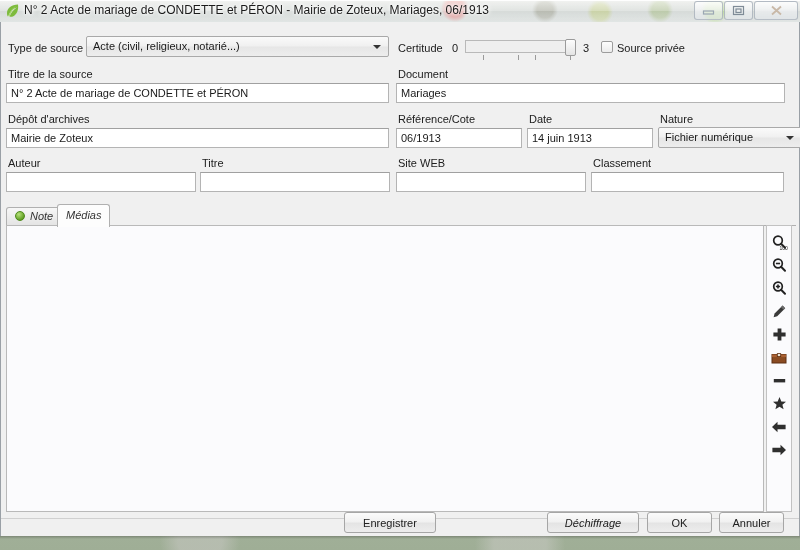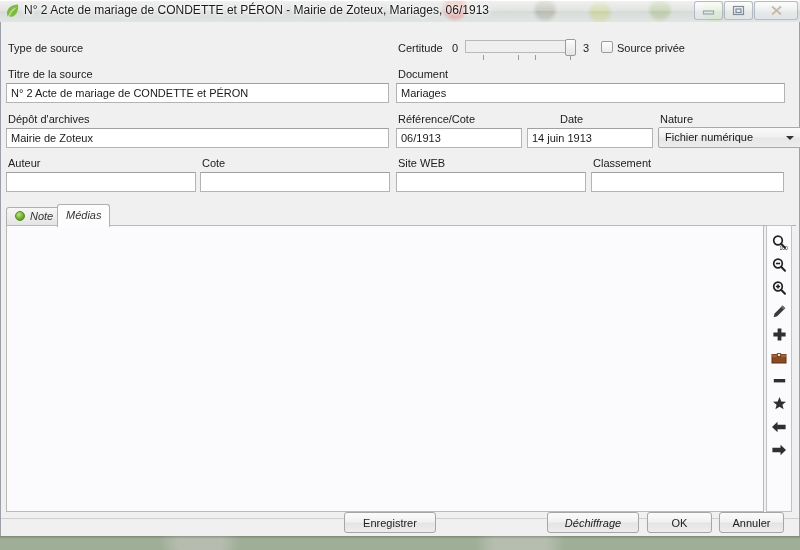--- a/index.html
+++ b/index.html
@@ -176,20 +176,24 @@
         <svg width="13" height="11" viewBox="0 0 13 11">
           <path d="M2 1.5 L11 9.5 M11 1.5 L2 9.5" stroke="#c9b9a8" stroke-width="1.8" fill="none"></path>
         </svg>
       </div>
     </div>
   </div>
 
   <div class="body">
 
     <span class="lbl" style="left:7px;top:20px;">Type de source</span>
+    <div class="combo" style="left:85px;top:14px;width:303px;">
+      <span>Acte (civil, religieux, notarié...)</span>
+      <span class="arrow"></span>
+    </div>
 
     <span class="lbl" style="left:397px;top:20px;">Certitude</span>
     <span class="lbl" style="left:451px;top:20px;">0</span>
     <div class="slider-track" style="left:464px;top:18px;width:108px;"></div>
     <div class="slider-thumb" style="left:564px;top:17px;"></div>
     <div class="tickrow" style="left:464px;top:33px;width:108px;">
       <span class="tick" style="left:18px;"></span>
       <span class="tick" style="left:53px;"></span>
       <span class="tick" style="left:70px;"></span>
       <span class="tick" style="left:105px;"></span>
@@ -203,33 +207,33 @@
 
     <span class="lbl" style="left:397px;top:46px;text-align:right;">Document</span>
     <div class="fld" style="left:395px;top:61px;width:389px;" placeholder="">Mariages</div>
 
     <span class="lbl" style="left:7px;top:91px;">Dépôt d'archives</span>
     <div class="fld" style="left:5px;top:106px;width:383px;" placeholder="">Mairie de Zoteux</div>
 
     <span class="lbl" style="left:397px;top:91px;">Référence/Cote</span>
     <div class="fld" style="left:395px;top:106px;width:126px;" placeholder="">06/1913</div>
 
-    <span class="lbl" style="left:528px;top:91px;margin-left:31px;">Date</span>
+    <span class="lbl" style="left:528px;top:91px;">Date</span>
     <div class="fld" style="left:526px;top:106px;width:126px;" placeholder="">14 juin 1913</div>
 
     <span class="lbl" style="left:659px;top:91px;">Nature</span>
     <div class="combo" style="left:657px;top:105px;width:144px;">
       <span>Fichier numérique</span>
       <span class="arrow"></span>
     </div>
 
     <span class="lbl" style="left:7px;top:135px;">Auteur</span>
     <div class="fld" style="left:5px;top:150px;width:190px;" placeholder=""></div>
 
-    <span class="lbl" style="left:201px;top:135px;">Cote</span>
+    <span class="lbl" style="left:201px;top:135px;">Titre</span>
     <div class="fld" style="left:199px;top:150px;width:190px;" placeholder=""></div>
 
     <span class="lbl" style="left:397px;top:135px;">Site WEB</span>
     <div class="fld" style="left:395px;top:150px;width:190px;" placeholder=""></div>
 
     <span class="lbl" style="left:592px;top:135px;">Classement</span>
     <div class="fld" style="left:590px;top:150px;width:193px;" placeholder=""></div>
 
     <div class="tabstrip">
       <div class="tabline"></div>

